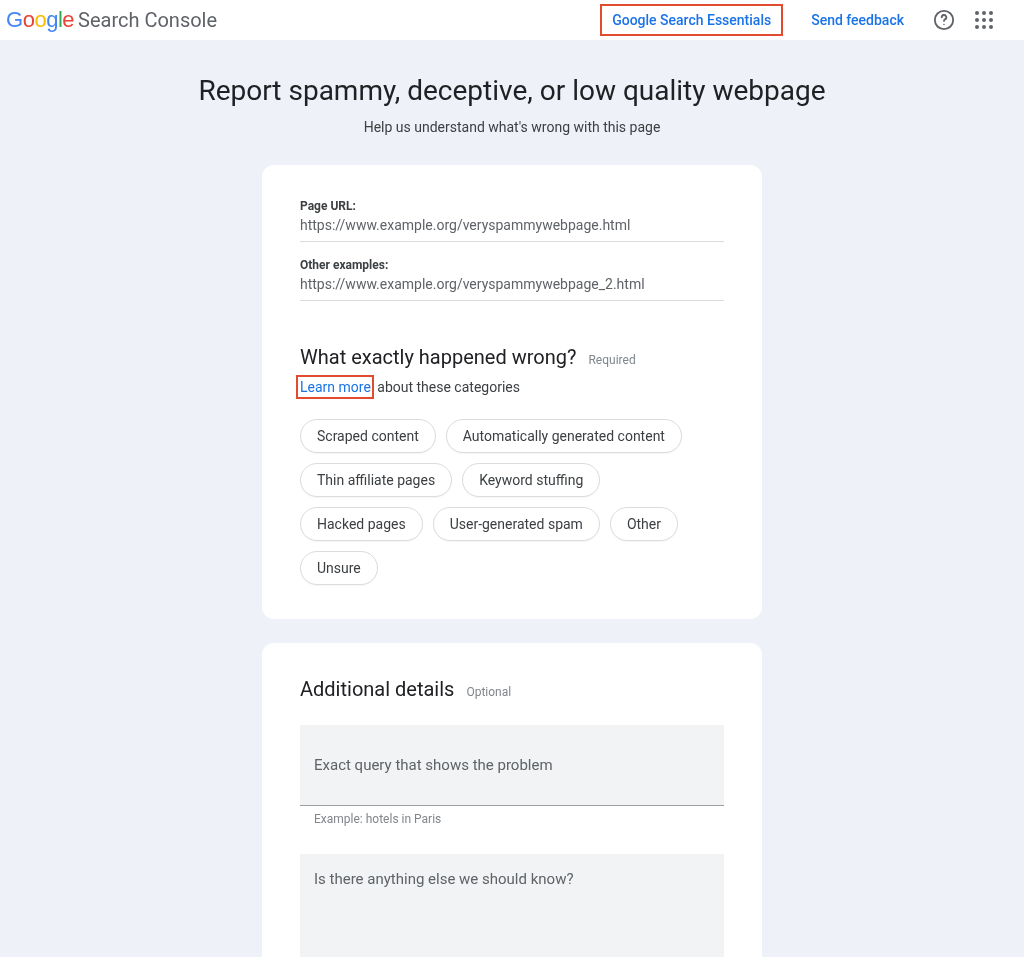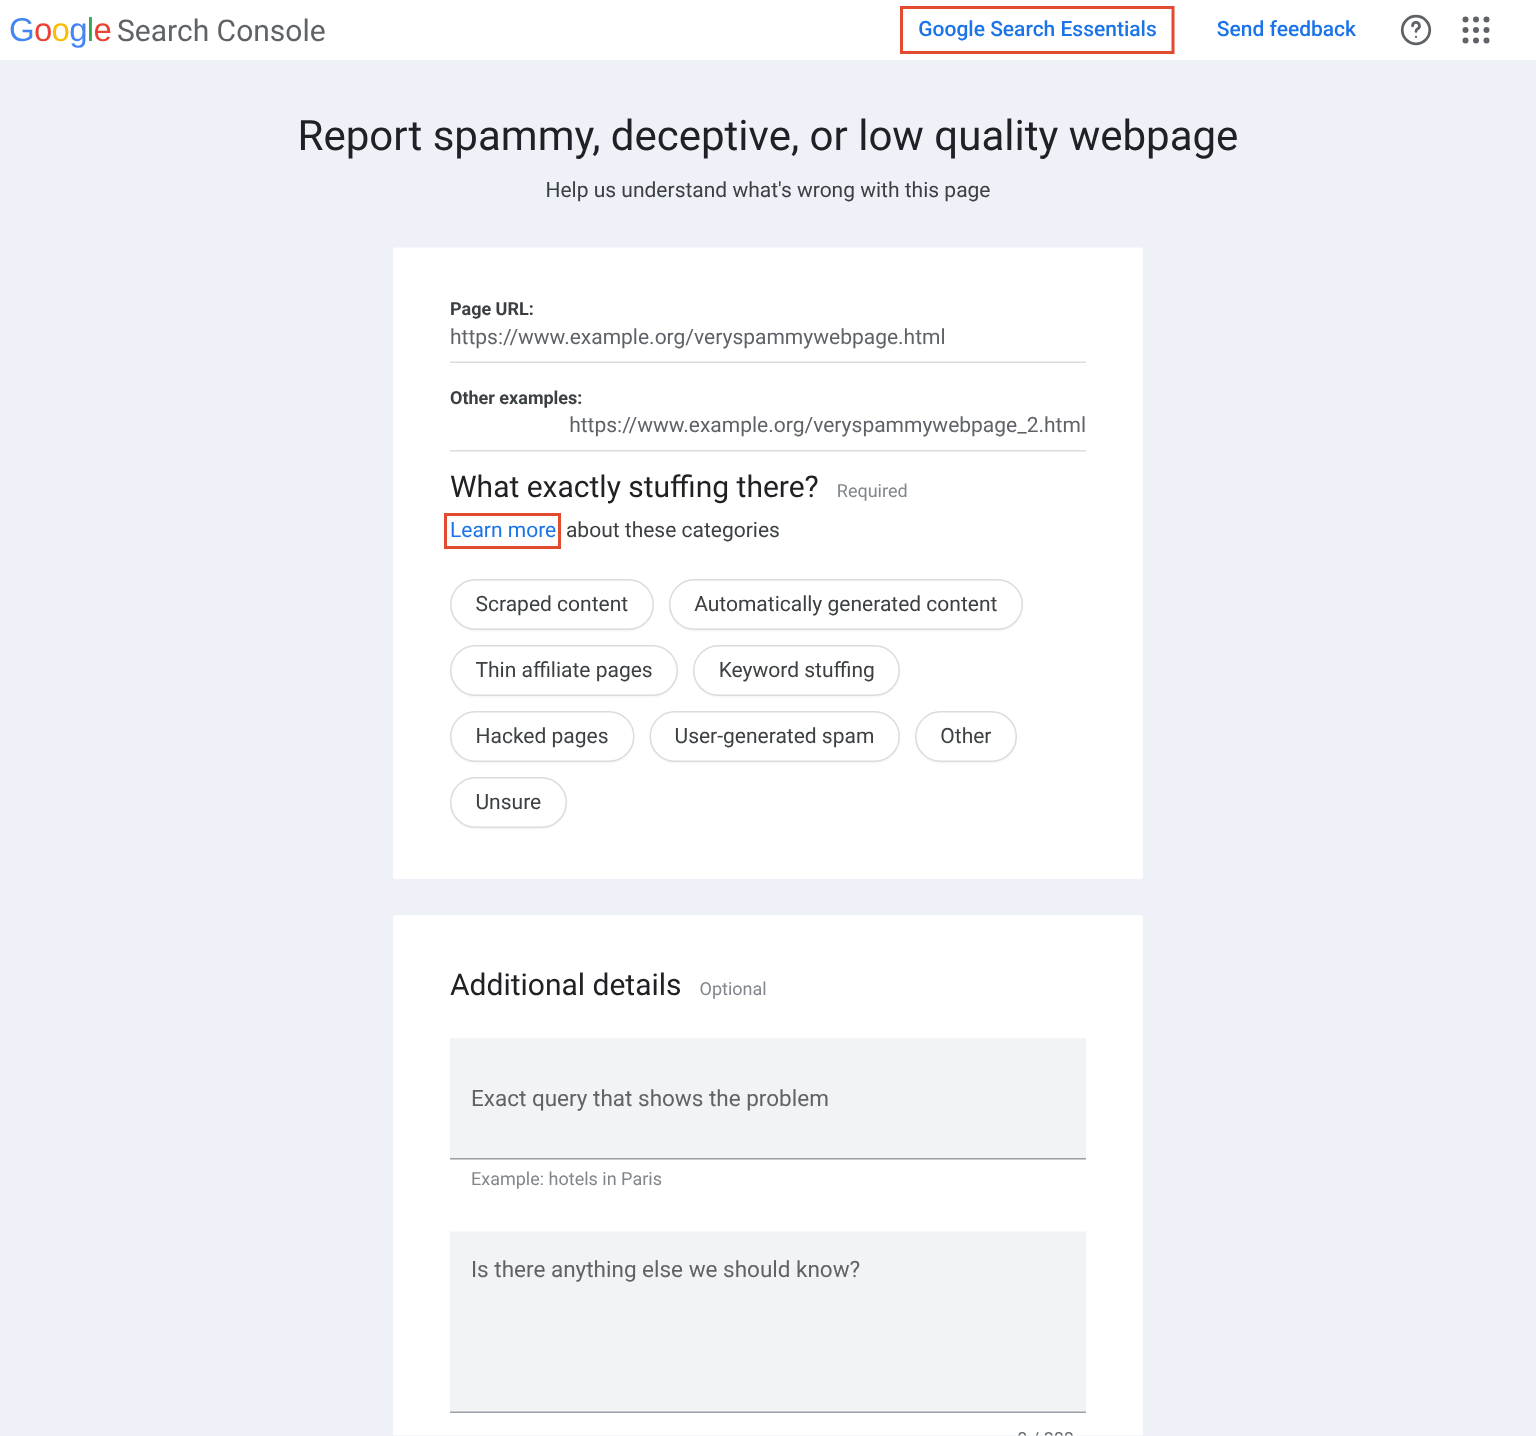--- a/index.html
+++ b/index.html
@@ -81,21 +81,21 @@
     margin: 0 0 12px 0;
   }
   .page-subtitle {
     font-size: 14px;
     text-align: center;
     color: #3c4043;
     margin-bottom: 30px;
   }
   .card {
     background: var(--card-bg);
-    border-radius: 2px;
+    border-radius: 12px;
     padding: 34px 38px;
     max-width: 500px;
     margin: 0 auto 24px auto;
   }
   .field-label {
     font-size: 12px;
     font-weight: 700;
     color: #3c4043;
     padding-bottom: 4px;
   }
@@ -212,24 +212,24 @@
 </div>
 
 <div class="main">
   <h1 class="page-title">Report spammy, deceptive, or low quality webpage</h1>
   <div class="page-subtitle">Help us understand what's wrong with this page</div>
 
   <div class="card">
     <div class="field-label">Page URL:</div>
     <div class="field-value">https://www.example.org/veryspammywebpage.html</div>
     <div class="field-label">Other examples:</div>
-    <div class="field-value" style="margin-bottom:11px;text-align:right;">https://www.example.org/veryspammywebpage_2.html</div>
+    <div class="field-value" style="margin-bottom:44px;">https://www.example.org/veryspammywebpage_2.html</div>
 
     <div class="section-title-row">
-      <span class="section-title">What exactly stuffing there?</span>
+      <span class="section-title">What exactly happened wrong?</span>
       <span class="badge">Required</span>
     </div>
     <div class="learn-more-row">
       <span class="learn-more-link">Learn more</span><span> about these categories</span>
     </div>
     <div class="chips">
       <span class="chip">Scraped content</span>
       <span class="chip">Automatically generated content</span>
       <span class="chip">Thin affiliate pages</span>
       <span class="chip">Keyword stuffing</span>

